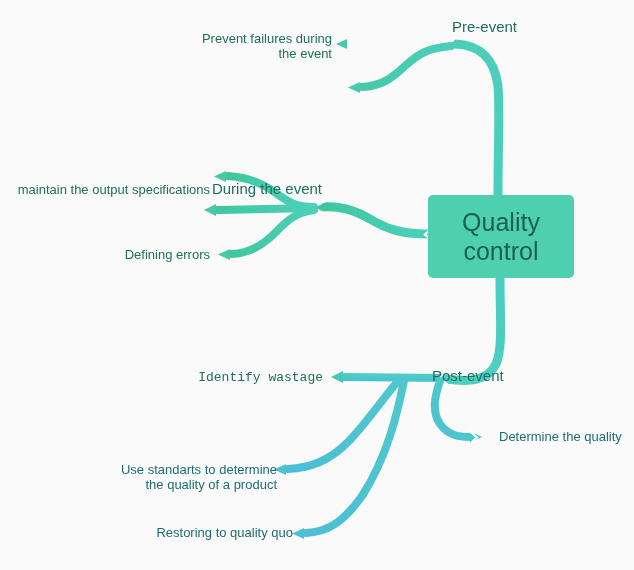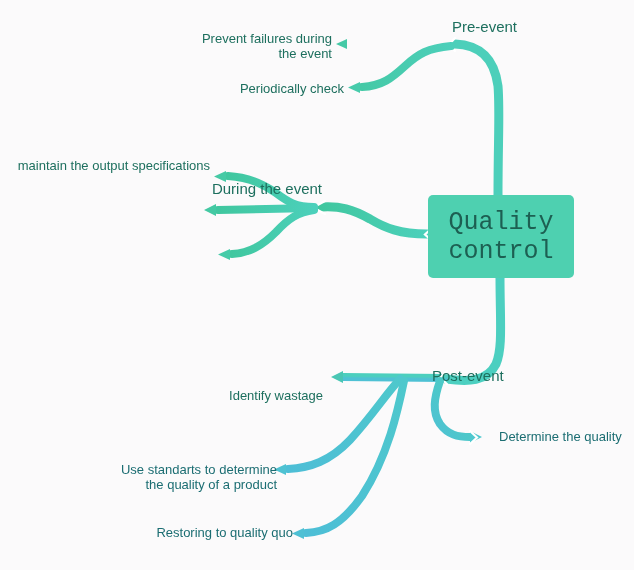--- a/index.html
+++ b/index.html
@@ -51,21 +51,20 @@
     left: 428px;
     top: 195px;
     width: 146px;
     height: 83px;
     background: #4ed0b0;
     border-radius: 5px;
     display: flex;
     align-items: center;
     justify-content: center;
     box-sizing: border-box;
-    font-family: Liberation Mono, monospace;
   }
   #central-node .central-text {
     font-size: 25px;
     color: #1d5f52;
     text-align: center;
     line-height: 1.16;
     white-space: pre-line;
   }
 </style>
 </head>
@@ -171,27 +170,27 @@
 
   <div class="node-label branch-label align-left" style="left:452px; top:18px;">Pre-event</div>
 
   <div class="node-label branch-label align-right" style="left:180px; top:170px; width:142px;margin-top:10px;">During the event</div>
 
   <div class="node-label branch-label align-left" style="left:432px; top:367px;">Post-event</div>
 
   <div class="node-label leaf-label align-right" style="left:155px; top:31px; width:177px;">Prevent failures during
 the event</div>
 
-  <div class="node-label leaf-label align-right" style="left:165px; top:81px; width:179px;">Periodically check</div>
-
-  <div class="node-label leaf-label align-right" style="left:6px; top:158px; width:204px;">maintain the output specifications</div>
-
-
-
-  <div class="node-label leaf-label align-right" style="left:150px; top:388px; width:173px;">Identify wastage</div>
+
+  <div class="node-label leaf-label align-right" style="left:6px; top:182px; width:204px;">maintain the output specifications</div>
+
+
+  <div class="node-label leaf-label align-right" style="left:40px; top:247px; width:170px;">Defining errors</div>
+
+  <div class="node-label leaf-label align-right" style="left:150px; top:370px; width:173px;font-family:Liberation Mono, monospace;">Identify wastage</div>
 
   <div class="node-label leaf-label bluish align-left" style="left:488px; top:429px; width:142px;">Determine the quality</div>
 
 
   <div class="node-label leaf-label bluish align-right" style="left:88px; top:462px; width:178px;">Use standarts to determine
 the quality of a product</div>
 
   <div class="node-label leaf-label bluish align-right" style="left:104px; top:525px; width:178px;">Restoring to quality quo</div>
 
   <div id="central-node">

